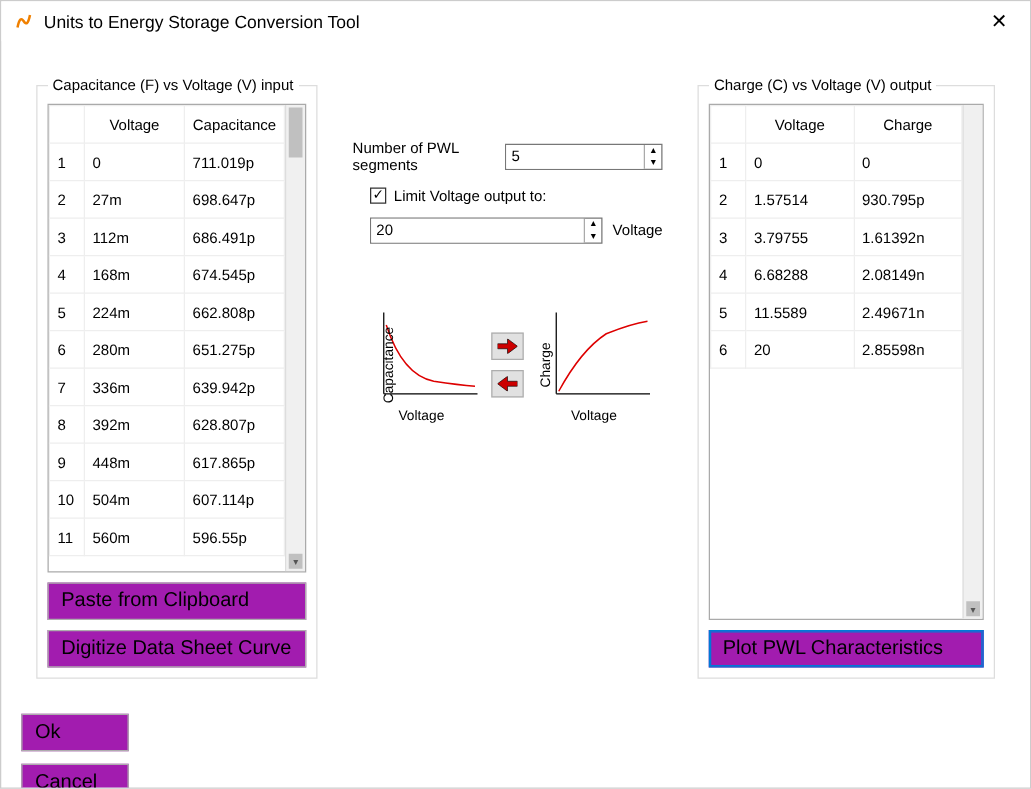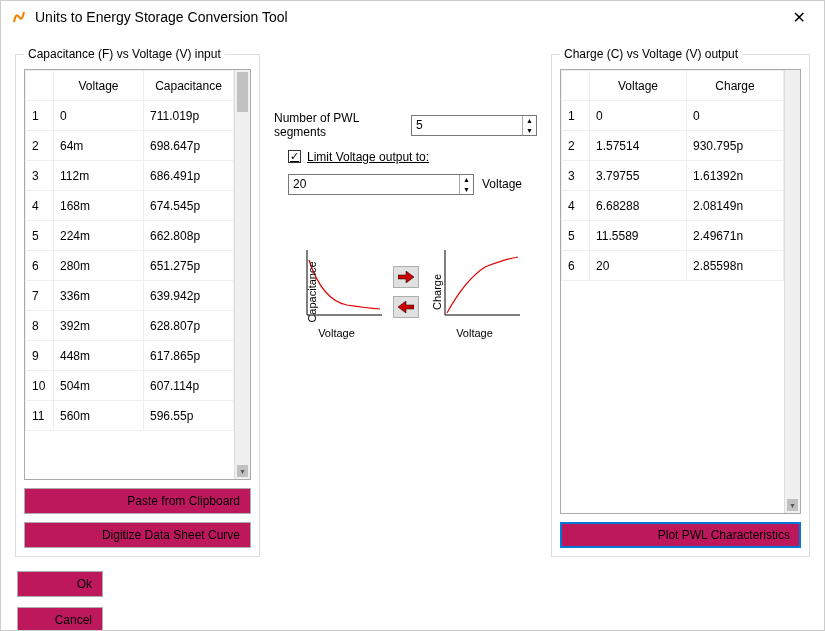--- a/index.html
+++ b/index.html
@@ -35,21 +35,21 @@
   .content {
     display: flex;
     padding: 12px 12px 4px 12px;
     gap: 8px;
     height: 530px;
   }
   fieldset.panel {
     border: 1px solid #ddd;
     border-radius: 0;
     padding: 8px;
-    margin: 2px;
+    margin: 16px;
     position: relative;
   }
   fieldset.panel legend {
     padding: 0 4px;
     font-size: 12px;
     color: #000;
   }
   .left-panel { width: 245px; display: flex; flex-direction: column; }
   .right-panel { width: 259px; display: flex; flex-direction: column; }
   .mid { flex: 1; padding: 8px 4px; display:flex; flex-direction:column; }
@@ -91,44 +91,44 @@
     font-weight: normal;
     height: 30px;
     font-size: 12px;
     white-space: nowrap;
     overflow: hidden;
   }
   table.data th { text-align:center; background:#fff; }
   table.data td.rownum { text-align:left; color:#000; width:28px; background:#fff;}
   table.data col.rn { width:28px; }
   .btn {
-    background: #be185d;
+    background: #a21caf;
     border: 1px solid #adadad;
     padding: 5px 10px;
-    font-size: 12px;
+    font-size: 16px;
     cursor: pointer;
-    text-align: right;
+    text-align: left;
   }
   .btn-wide { display:block; width:100%; margin-top:8px; }
   .btn-focus { border: 1px solid #0078d7; outline:1px solid #0078d7; outline-offset:-2px;}
   .mid-field {
     display:flex; align-items:center; gap:22px;
     margin-top: 58px;
   }
   .mid-field label { flex:1; line-height:1.2; }
   .spinbox {
     display:flex; align-items:stretch; border:1px solid #777; background:#fff;
     height:21px;
   }
   .spinbox input {
     border:none; padding:2px 4px; font-size:12px; width:110px; outline:none;
   }
   .spinbox .spins { display:flex; flex-direction:column; border-left:1px solid #aaa; width:14px;}
   .spinbox .spins div { flex:1; display:flex; align-items:center; justify-content:center; font-size:7px; line-height:1; cursor:pointer;}
-  .check-row { display:flex; align-items:center; gap:6px; margin-top:10px; margin-left:14px;text-decoration:underline;}
+  .check-row { display:flex; align-items:center; gap:6px; margin-top:10px; margin-left:14px;}
   .checkbox {
     width:13px; height:13px; border:1px solid #333; display:flex;
     align-items:center; justify-content:center; font-size:10px; background:#fff;
   }
   .checkbox::after { content:"✓"; color:#000; font-size:11px; line-height:1; }
   .volt-field { display:flex; align-items:center; gap:8px; margin-top:10px; margin-left:14px;}
   .plot-area {
     margin-top:50px;
     display:flex; align-items:center; justify-content:center; gap:6px;
   }
@@ -185,21 +185,21 @@
           </tr>
             </thead>
           <tbody>
             <tr>
                 <td class="rownum">1</td>
                 <td>0</td>
                 <td>711.019p</td>
               </tr>
             <tr>
                 <td class="rownum">2</td>
-                <td>64m</td>
+                <td>27m</td>
                 <td>698.647p</td>
               </tr>
             <tr>
                 <td class="rownum">3</td>
                 <td>112m</td>
                 <td>686.491p</td>
               </tr>
             <tr>
                 <td class="rownum">4</td>
                 <td>168m</td>

